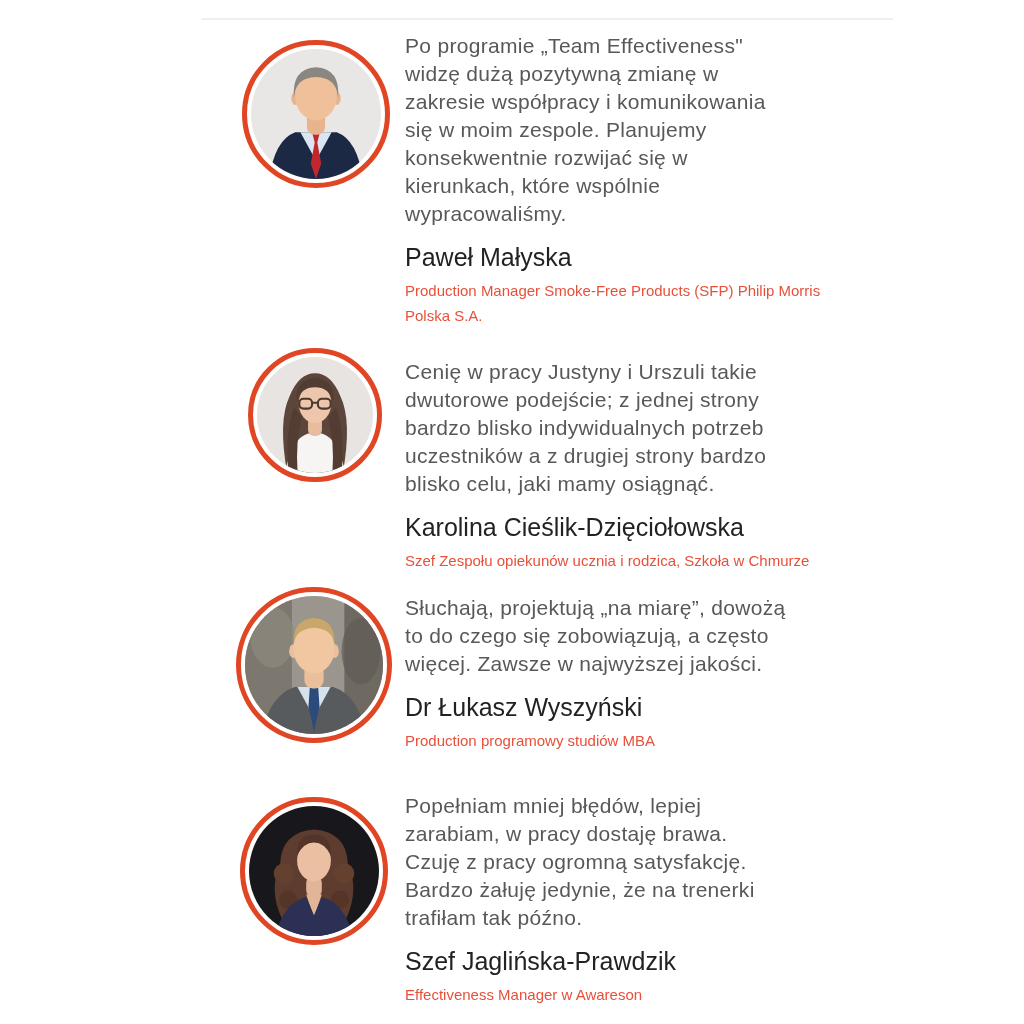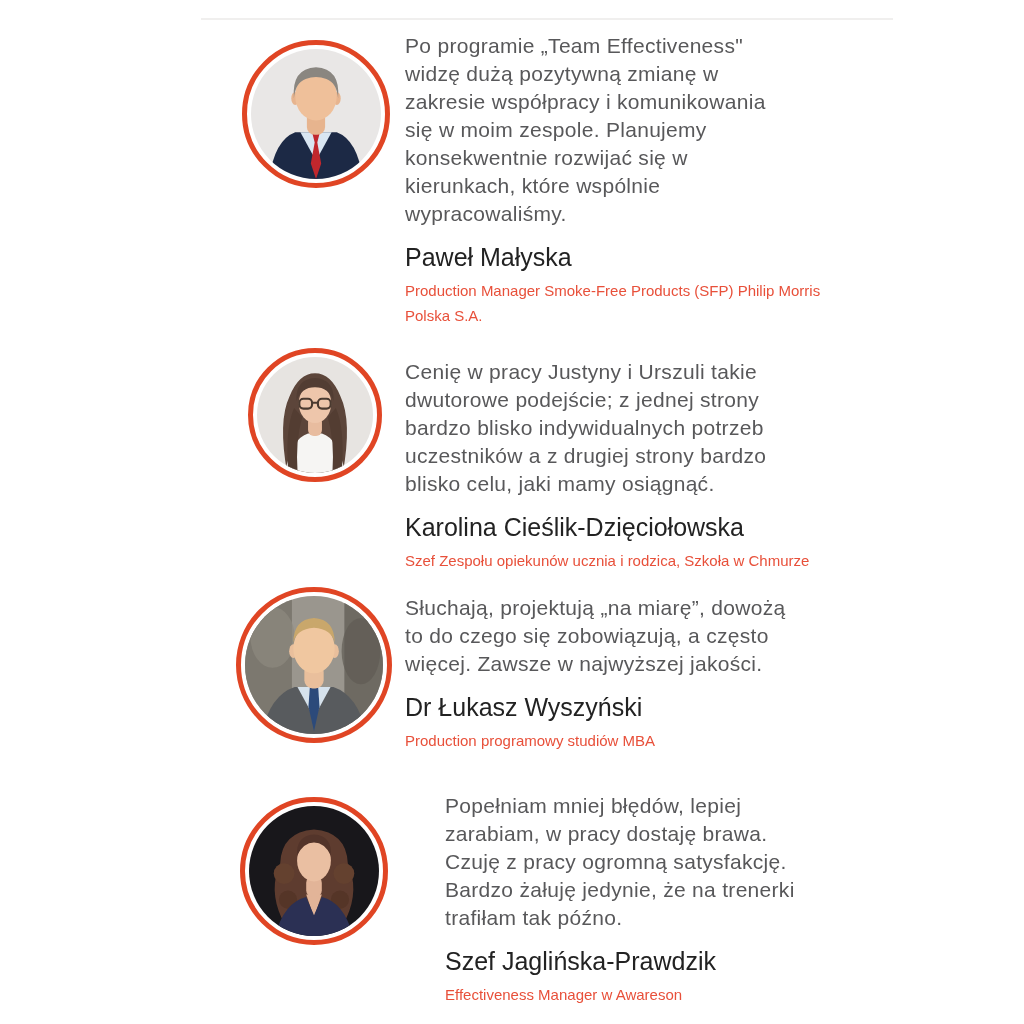--- a/index.html
+++ b/index.html
@@ -75,21 +75,21 @@
   .c2 { top: 0; }
   .c2 .avatar-ring { left: 248px; top: 348px; width: 134px; height: 134px; }
   .c2 .text-col { top: 358px; }
 
   .c3 { top: 0; }
   .c3 .avatar-ring { left: 236px; top: 587px; width: 156px; height: 156px; }
   .c3 .text-col { top: 594px; }
 
   .c4 { top: 0; }
   .c4 .avatar-ring { left: 240px; top: 797px; width: 148px; height: 148px; }
-  .c4 .text-col { top: 792px; margin-left: 40px; }
+  .c4 .text-col { top: 792px; }
 </style>
 </head>
 <body>
 
 <div class="page">
 
   <div class="top-divider"></div>
 
   <div class="card c1">
     <div class="avatar-ring">

